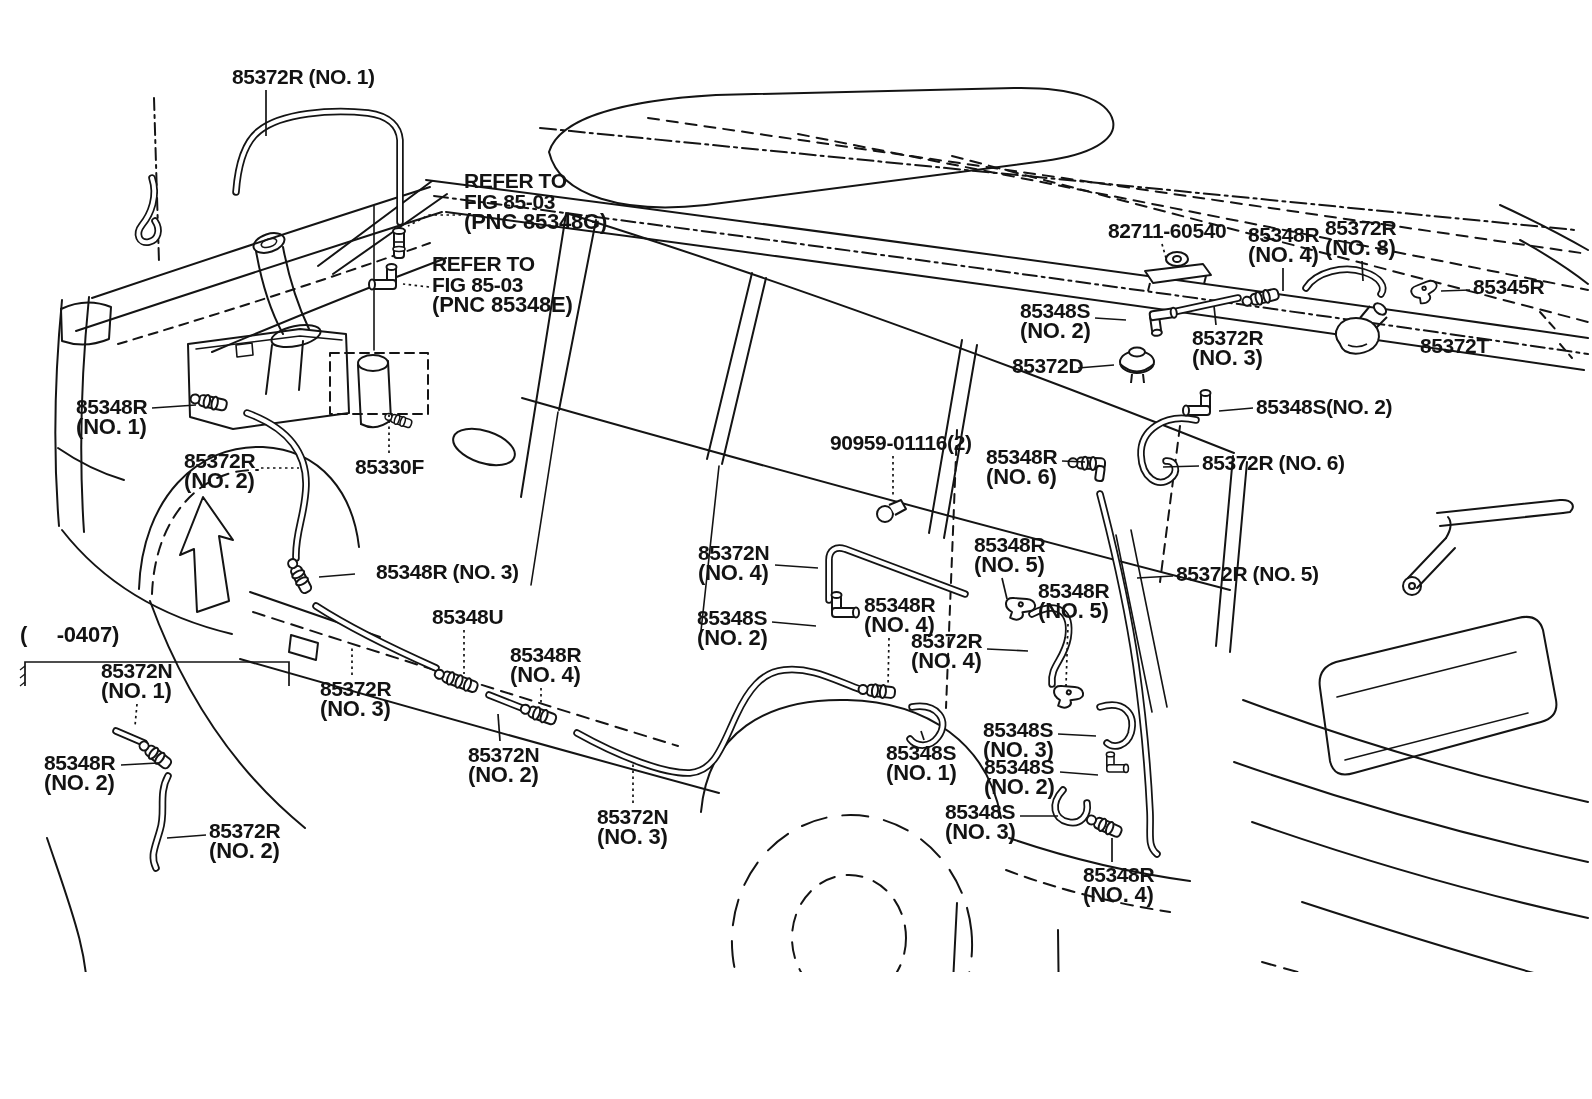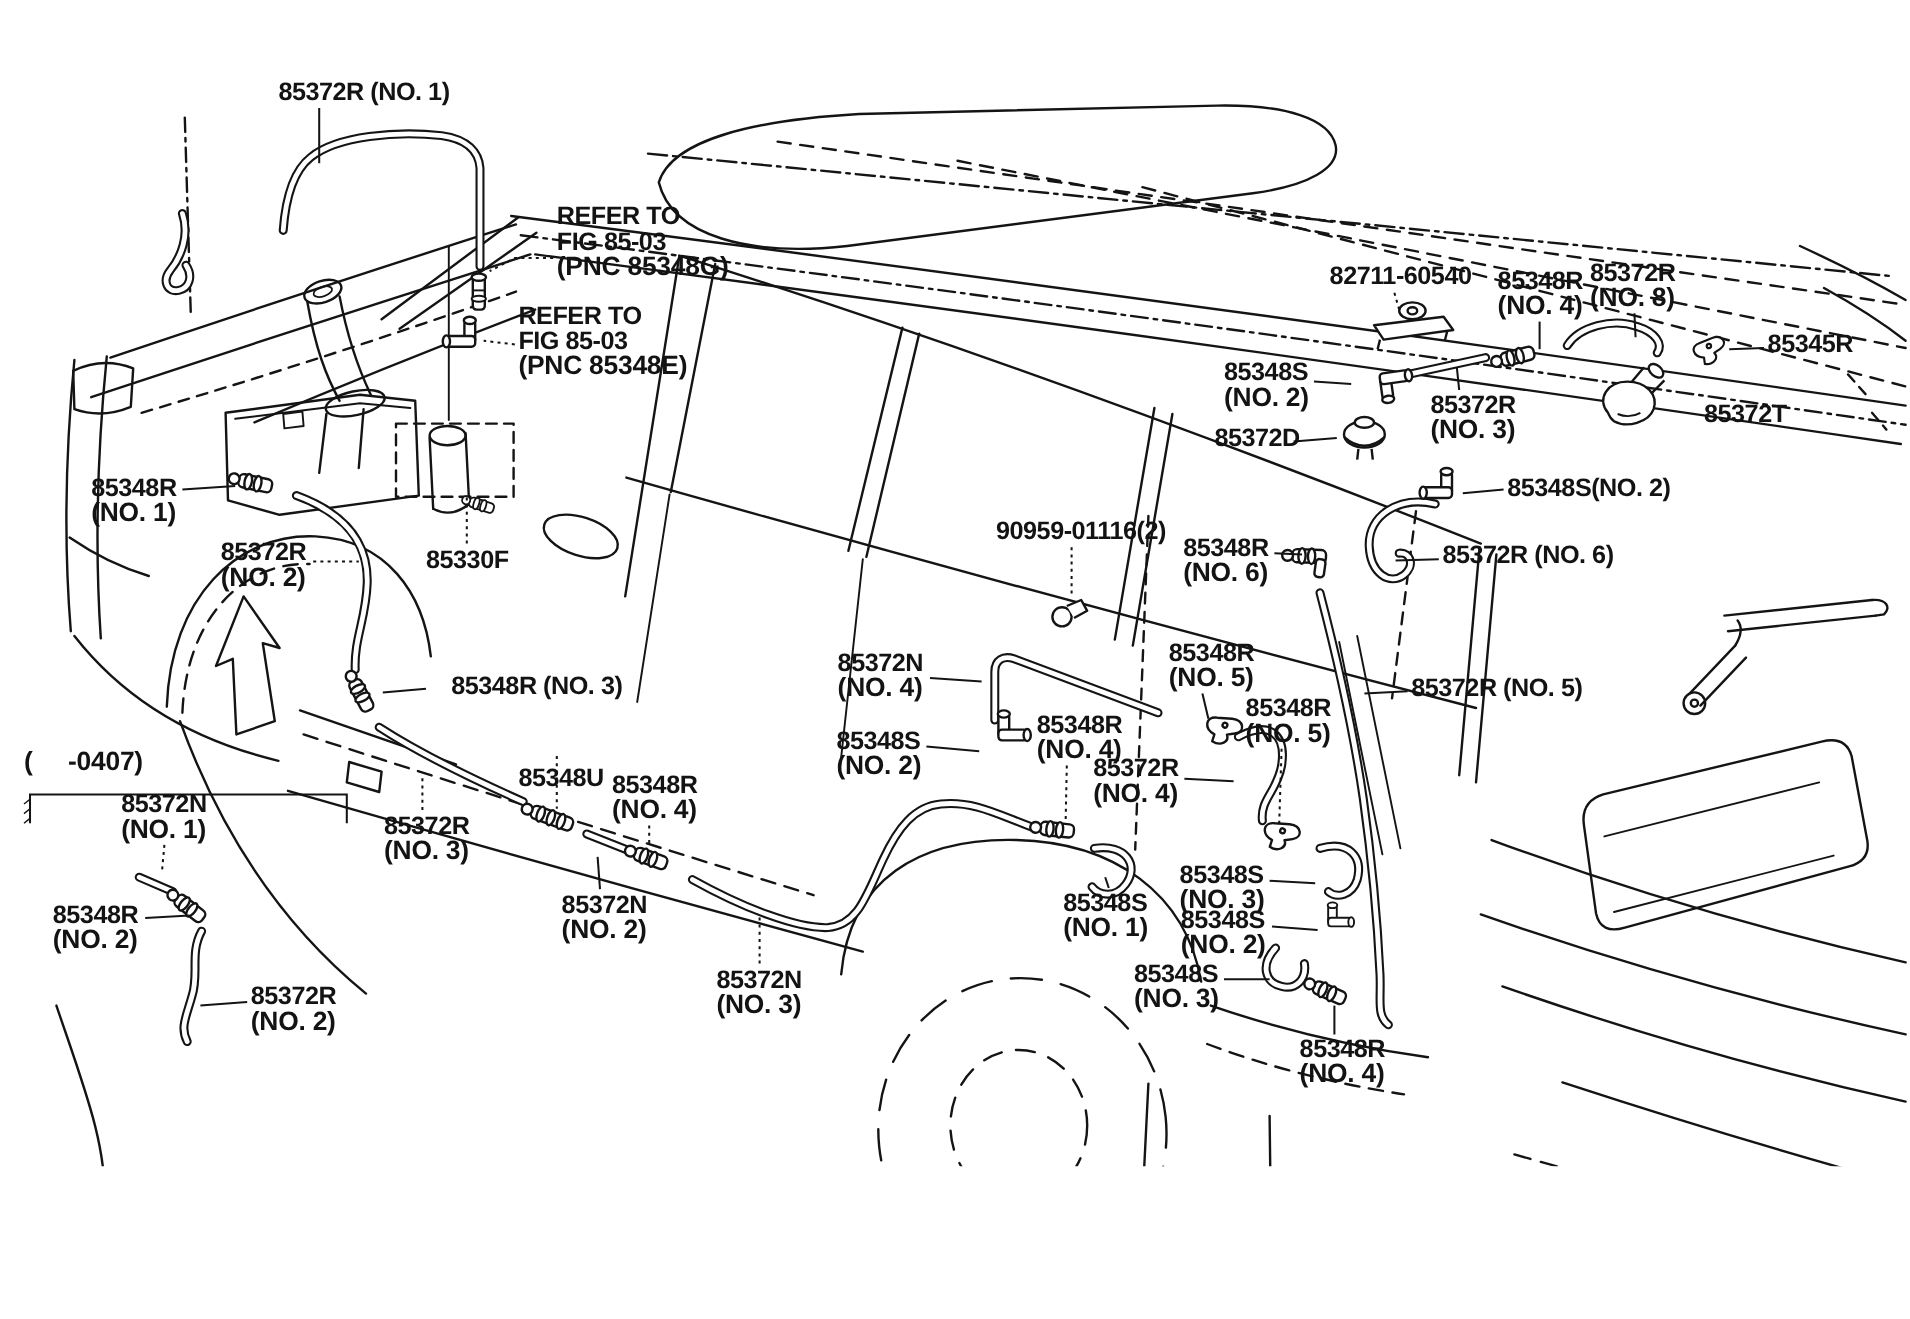--- a/index.html
+++ b/index.html
@@ -313,21 +313,21 @@
       <div class="lbl" style="left: 974px; top: 534px;"><div class="ln">85348R</div><div class="ln sub">(NO. 5)</div></div>
       <div class="lbl" style="left: 1038px; top: 580px;"><div class="ln">85348R</div><div class="ln sub">(NO. 5)</div></div>
       <div class="lbl" style="left: 1176px; top: 563px;"><div class="ln">85372R (NO. 5)</div></div>
       <div class="lbl" style="left: 697px; top: 607px;"><div class="ln">85348S</div><div class="ln sub">(NO. 2)</div></div>
       <div class="lbl" style="left: 864px; top: 594px;"><div class="ln">85348R</div><div class="ln sub">(NO. 4)</div></div>
       <div class="lbl" style="left: 911px; top: 630px;"><div class="ln">85372R</div><div class="ln sub">(NO. 4)</div></div>
       <div class="lbl" style="left: 76px; top: 396px;"><div class="ln">85348R</div><div class="ln sub">(NO. 1)</div></div>
       <div class="lbl" style="left: 184px; top: 450px;"><div class="ln">85372R</div><div class="ln sub">(NO. 2)</div></div>
       <div class="lbl" style="left: 355px; top: 456px;"><div class="ln">85330F</div></div>
       <div class="lbl" style="left: 376px; top: 561px;"><div class="ln">85348R (NO. 3)</div></div>
-      <div class="lbl" style="left: 432px; top: 638px;"><div class="ln">85348U</div></div>
+      <div class="lbl" style="left: 432px; top: 606px;"><div class="ln">85348U</div></div>
       <div class="lbl" style="left: 510px; top: 644px;"><div class="ln">85348R</div><div class="ln sub">(NO. 4)</div></div>
       <div class="lbl" style="left: 320px; top: 678px;"><div class="ln">85372R</div><div class="ln sub">(NO. 3)</div></div>
       <div class="lbl" style="left: 468px; top: 744px;"><div class="ln">85372N</div><div class="ln sub">(NO. 2)</div></div>
       <div class="lbl" style="left: 597px; top: 806px;"><div class="ln">85372N</div><div class="ln sub">(NO. 3)</div></div>
       <div class="lbl" style="left: 886px; top: 742px;"><div class="ln">85348S</div><div class="ln sub">(NO. 1)</div></div>
       <div class="lbl" style="left: 983px; top: 719px;"><div class="ln">85348S</div><div class="ln sub">(NO. 3)</div></div>
       <div class="lbl" style="left: 984px; top: 756px;"><div class="ln">85348S</div><div class="ln sub">(NO. 2)</div></div>
       <div class="lbl" style="left: 945px; top: 801px;"><div class="ln">85348S</div><div class="ln sub">(NO. 3)</div></div>
       <div class="lbl" style="left: 1083px; top: 864px;"><div class="ln">85348R</div><div class="ln sub">(NO. 4)</div></div>
       <div class="lbl" style="left: 20px; top: 625px;"><div class="ln sub">(     -0407)</div></div>

